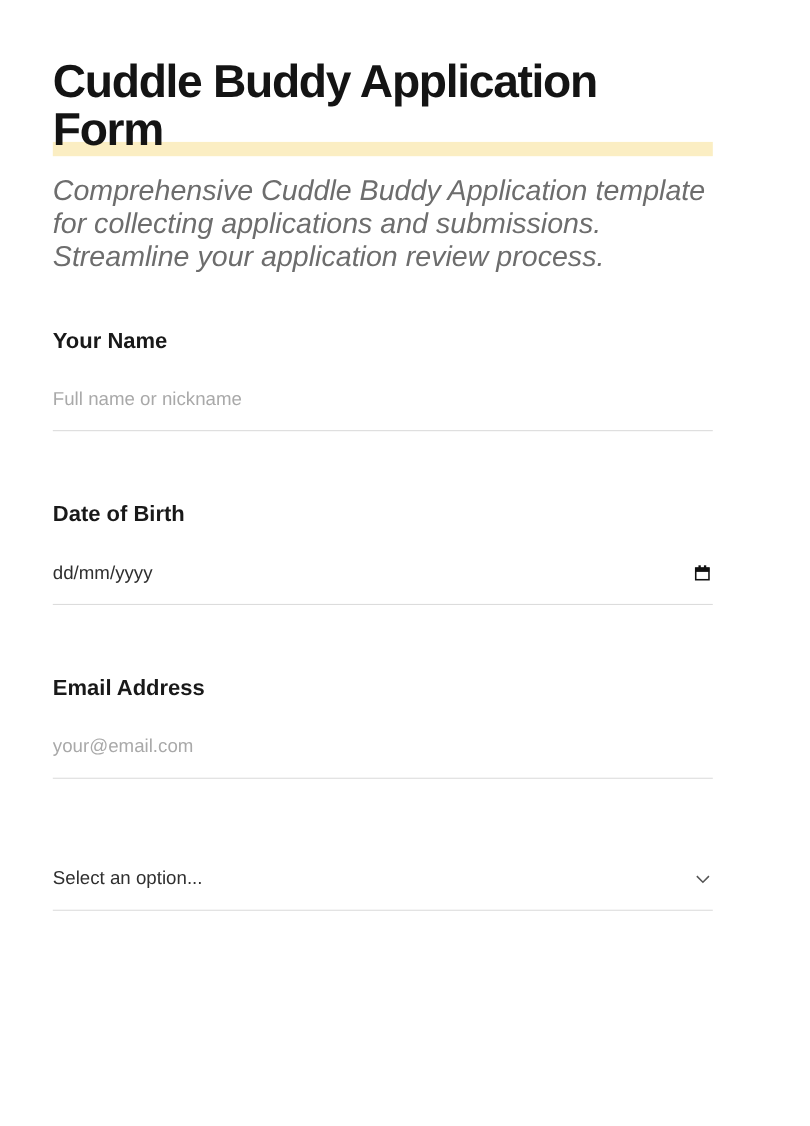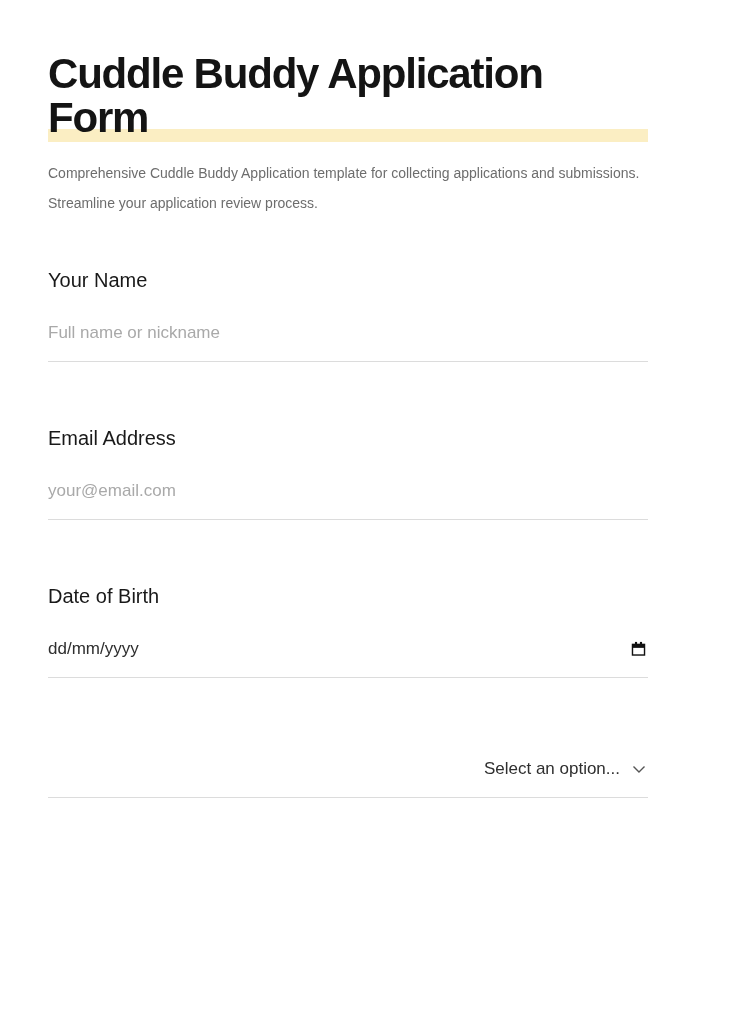--- a/index.html
+++ b/index.html
@@ -27,31 +27,32 @@
     z-index: 1;
   }
   .title-highlight {
     height: 13px;
     margin-top: -11px;
     position: relative;
     z-index: 0;
   }
   .page-description {
     margin: 16px 0 0 0;
-    font-size: 14px;
+    font-style: italic;
+    font-size: 26px;
     line-height: 30px;
     color: #6d6d6d;
   }
   .fields { margin-top: 48px; }
   .field + .field { margin-top: 62px; }
   .field-label {
     display: block;
     font-size: 20px;
     line-height: 28px;
-    font-weight: normal;
+    font-weight: bold;
     color: #191919;
   }
   .input-wrap {
     position: relative;
     margin-top: 10px;
   }
   .field-input, .field-select {
     display: block;
     width: 100%;
     height: 58px;
@@ -65,21 +66,20 @@
     padding: 0 28px 0 0;
     outline: none;
   }
   .field-input::placeholder { color: #a9a9a9; opacity: 1; }
   .date-input::placeholder { color: #2f2f2f; opacity: 1; }
   .field-select {
     appearance: none;
     -webkit-appearance: none;
     -moz-appearance: none;
     cursor: pointer;
-    text-align: right;
   }
   .input-icon {
     position: absolute;
     right: 1px;
     top: 50%;
     transform: translateY(-50%);
     display: flex;
     align-items: center;
     pointer-events: auto;
   }
@@ -99,38 +99,38 @@
   <div class="fields">
 
     <div class="field">
       <label class="field-label">Your Name</label>
       <div class="input-wrap">
         <input class="field-input" type="text" placeholder="Full name or nickname" style="">
       </div>
     </div>
 
     <div class="field">
-      <label class="field-label">Email Address</label>
-      <div class="input-wrap">
-        <input class="field-input" type="email" placeholder="your@email.com" style="">
-      </div>
-    </div>
-
-    <div class="field">
       <label class="field-label">Date of Birth</label>
       <div class="input-wrap">
         <input class="field-input date-input" type="text" placeholder="dd/mm/yyyy" style="">
         <span class="input-icon">
           <svg width="17" height="17" viewBox="0 0 24 24">
             <rect x="3.5" y="5.5" width="17" height="15" fill="none" stroke="#111111" stroke-width="2"></rect>
             <rect x="3.5" y="5.5" width="17" height="4.5" fill="#111111" stroke="#111111" stroke-width="1"></rect>
             <rect x="7" y="2" width="3" height="4" fill="#111111"></rect>
             <rect x="14" y="2" width="3" height="4" fill="#111111"></rect>
           </svg>
         </span>
+      </div>
+    </div>
+
+    <div class="field">
+      <label class="field-label">Email Address</label>
+      <div class="input-wrap">
+        <input class="field-input" type="email" placeholder="your@email.com" style="">
       </div>
     </div>
 
 
     <div class="field">
       <div class="input-wrap">
         <select class="field-select">
           <option>Select an option...</option>
         </select>
         <span class="input-icon chevron">

